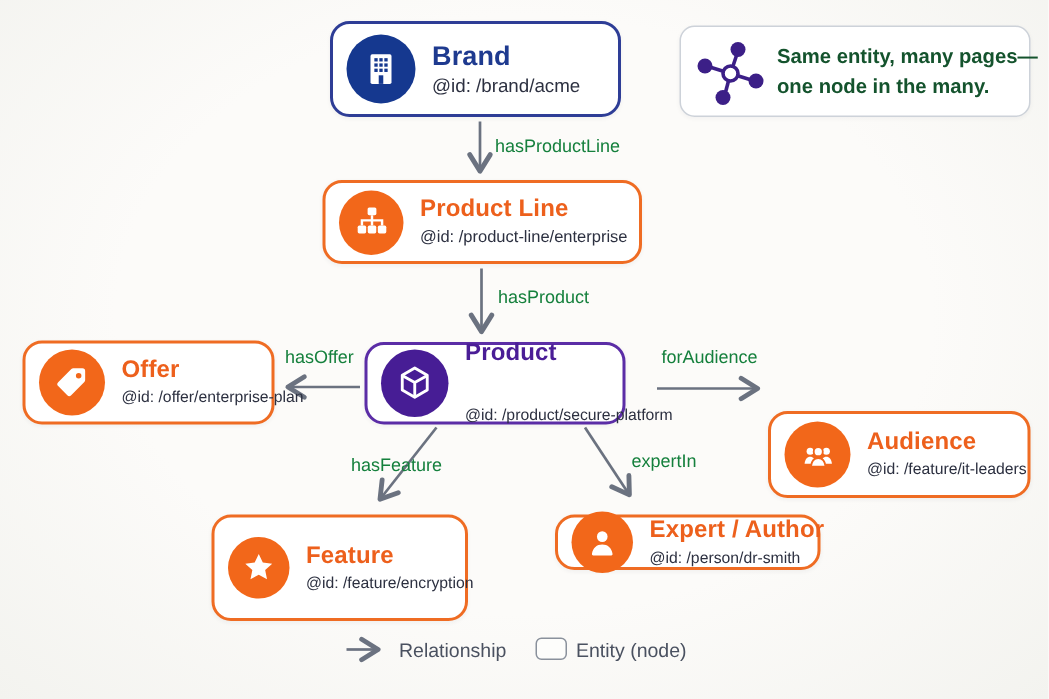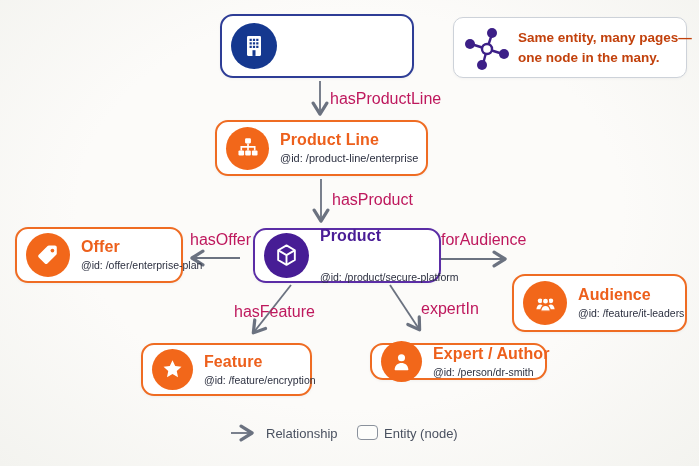--- a/index.html
+++ b/index.html
@@ -24,29 +24,29 @@
   .bg-purple{background:#471d95;}
   .node-text{display:flex;flex-direction:column;justify-content:center;line-height:1.25;min-width:0;}
   .node-title{font-weight:bold;font-size:16px;letter-spacing:.1px;white-space:nowrap;}
   .t-blue{color:#1e3a8f;}
   .t-orange{color:#ed601c;}
   .t-purple{color:#4a1d96;}
   .node-sub{font-size:11px;color:#2c3040;margin-top:2px;white-space:nowrap;}
   .node.big .node-title{font-size:18px;}
   .node.big .node-sub{font-size:12.5px;}
   .edge-label{
-    position:absolute;font-size:16px;color:#be185d;white-space:nowrap;
+    position:absolute;font-size:12px;color:#15803d;white-space:nowrap;
   }
   .callout{
     position:absolute;left:453px;top:17px;width:234px;height:61px;
     background:#ffffff;border:1.5px solid #cdd2d9;border-radius:10px;
     display:flex;align-items:center;gap:8px;padding:0 8px;box-sizing:border-box;
     box-shadow:0 1px 3px rgba(30,30,60,0.04);
   }
-  .callout-text{font-size:13.5px;font-weight:bold;color:#c2410c;line-height:1.45;white-space:nowrap;}
+  .callout-text{font-size:13.5px;font-weight:bold;color:#14532d;line-height:1.45;white-space:nowrap;}
   .legend-label{position:absolute;font-size:13px;color:#4a5160;white-space:nowrap;}
   .entity-swatch{
     position:absolute;left:357px;top:425px;width:21px;height:15px;
     border:1.8px solid #8a919c;border-radius:4px;background:#fdfdfb;box-sizing:border-box;
   }
 </style>
 </head>
 <body>
 
 <div class="stage">
@@ -85,20 +85,24 @@
           <rect x="8.2" y="8.8" width="1.9" height="1.9"></rect>
             <rect x="11.05" y="8.8" width="1.9" height="1.9"></rect>
             <rect x="13.9" y="8.8" width="1.9" height="1.9"></rect>
           <rect x="8.2" y="11.8" width="1.9" height="1.9"></rect>
             <rect x="11.05" y="11.8" width="1.9" height="1.9"></rect>
             <rect x="13.9" y="11.8" width="1.9" height="1.9"></rect>
           <rect x="10.7" y="15.6" width="2.6" height="4.9"></rect>
         </g>
       </svg>
     </div>
+    <div class="node-text">
+      <div class="node-title t-blue">Brand</div>
+      <div class="node-sub">@id: /brand/acme</div>
+    </div>
   </div>
 
   <div class="callout">
     <span style="flex:0 0 auto;display:flex;">
       <svg width="48" height="46" viewBox="0 0 48 46">
         <g stroke="#3c1f87" stroke-width="2.4">
           <line x1="25" y1="24" x2="30" y2="9"></line>
           <line x1="25" y1="24" x2="9" y2="19"></line>
           <line x1="25" y1="24" x2="41" y2="29"></line>
           <line x1="25" y1="24" x2="21" y2="39"></line>
@@ -142,21 +146,21 @@
           <circle cx="7.9" cy="7.9" r="1.7" fill="#f2671a"></circle>
         </g>
       </svg>
     </div>
     <div class="node-text">
       <div class="node-title t-orange">Offer</div>
       <div class="node-sub" style="font-size:10.5px;">@id: /offer/enterprise-plan</div>
     </div>
   </div>
 
-  <div class="node purple" style="left:253px;top:228px;width:188px;height:55px;">
+  <div class="node purple" style="left:243px;top:228px;width:174px;height:55px;">
     <div class="icon-circle bg-purple" style="width:45px;height:45px;">
       <svg width="27" height="27" viewBox="0 0 24 24" fill="none" stroke="#ffffff" stroke-width="1.7" stroke-linejoin="round">
         <path d="M12 3l7.4 4.3v8.7L12 20.3 4.6 16V7.3z"></path>
         <path d="M4.8 7.5L12 11.6l7.2-4.1M12 11.6v8.5"></path>
       </svg>
     </div>
     <div class="node-text">
       <div class="node-title t-purple">Product</div>
       <div class="node-sub" style="font-size:10.5px;margin-top:25px;">@id: /product/secure-platform</div>
     </div>
@@ -176,21 +180,21 @@
           <path d="M7.6 18.8c.4-3.3 2.1-5.2 4.4-5.2s4 1.9 4.4 5.2z"></path>
         </g>
       </svg>
     </div>
     <div class="node-text">
       <div class="node-title t-orange">Audience</div>
       <div class="node-sub" style="font-size:10.5px;">@id: /feature/it-leaders</div>
     </div>
   </div>
 
-  <div class="node orange" style="left:141px;top:343px;width:171px;height:53px;">
+  <div class="node orange" style="left:141px;top:343px;width:171px;height:71px;">
     <div class="icon-circle bg-orange" style="width:41px;height:41px;">
       <svg width="25" height="25" viewBox="0 0 24 24">
         <path d="M12 3.2l2.6 5.5 6 .7-4.5 4.1 1.2 5.9-5.3-3-5.3 3 1.2-5.9-4.5-4.1 6-.7z" fill="#ffffff"></path>
       </svg>
     </div>
     <div class="node-text">
       <div class="node-title t-orange">Feature</div>
       <div class="node-sub" style="font-size:10.5px;">@id: /feature/encryption</div>
     </div>
   </div>

